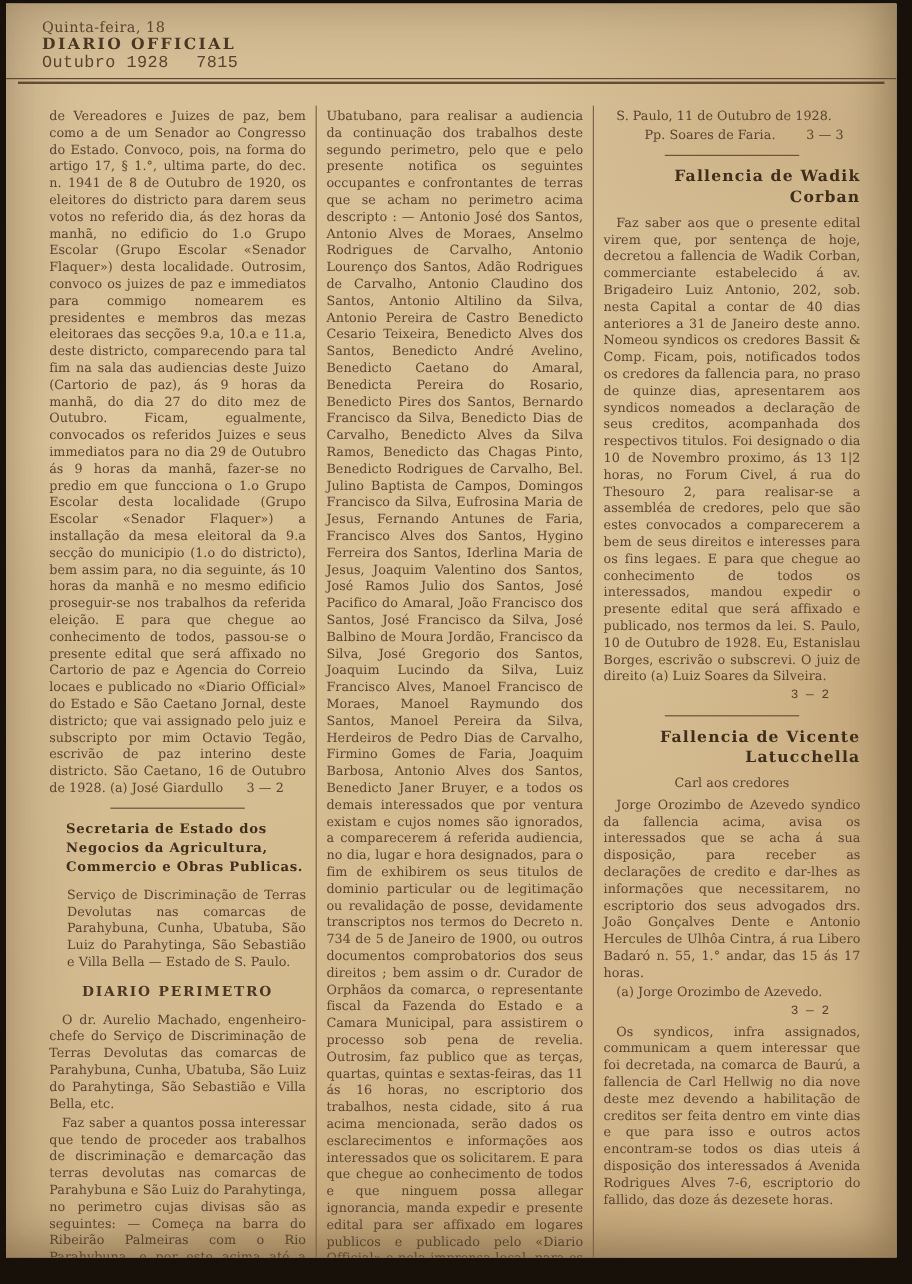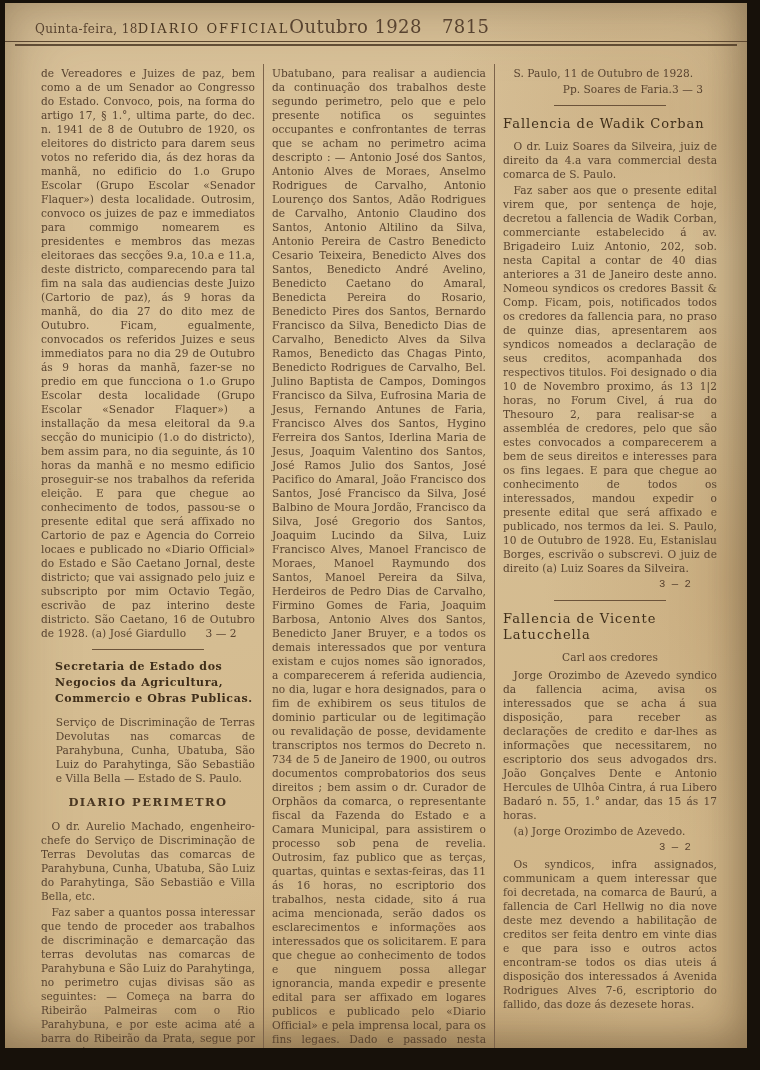--- a/index.html
+++ b/index.html
@@ -20,24 +20,25 @@
       radial-gradient(ellipse 300px 240px at 55% 40%, rgba(228,205,166,0.35), transparent 75%),
       linear-gradient(160deg,#d9c29a 0%,#d5bd92 55%,#cfb385 100%);
     box-shadow:inset 0 0 70px rgba(84,60,32,0.35), inset -8px -10px 30px rgba(60,40,18,0.25);
     overflow:hidden;
     color:#584330;
   }
   .masthead{
     display:flex;justify-content:flex-start;align-items:baseline;
     padding:13px 26px 4px 30px;
     border-bottom:1px solid #5d4831;
+    flex-direction:column;
   }
   .masthead .left{font-size:12px;letter-spacing:0.4px;}
-  .masthead .center{font-size:13px;font-weight:normal;letter-spacing:2px;color:#4a3722;}
-  .masthead .right{font-size:18px;letter-spacing:0.4px;}
+  .masthead .center{font-size:13px;font-weight:bold;letter-spacing:2px;color:#4a3722;}
+  .masthead .right{font-size:14px;letter-spacing:0.4px;font-family:Liberation Mono, monospace;}
   .right .pgnum{margin-left:14px;}
   .rule2{height:2px;background:#4e3a25;margin:2px 10px 0 10px;opacity:0.85;}
   .columns{
     display:flex;align-items:stretch;
     padding:18px 22px 0 28px;
     height:calc(100% - 60px);
   }
   .col{
     flex:1 1 0;min-width:0;
     padding:2px 8px 0 8px;
@@ -53,27 +54,27 @@
   .hang{text-indent:0;padding-left:1.4em;}
   .sec-heading{
     font-weight:bold;font-size:11px;line-height:16px;color:#3f2e1a;
     text-align:left;margin:6px 0 8px 14px;letter-spacing:0.6px;
   }
   .sub-heading{
     text-align:center;font-size:11.5px;letter-spacing:1.5px;
     margin:10px 0 10px 0;color:#4a3722;
   }
   .art-heading{
-    font-weight:normal;font-size:13px;line-height:16.5px;color:#3f2e1a;
-    text-align:left;margin:10px 0 6px 0;letter-spacing:1px;
+    font-weight:bold;font-size:13px;line-height:16.5px;color:#3f2e1a;
+    text-align:right;margin:10px 0 6px 0;letter-spacing:1px;
   }
   .aviso{text-align:center;text-indent:0;margin:6px 0 4px 0;}
   .divider{width:112px;border-top:1.3px solid #6b533a;margin:9px auto 9px auto;}
   .mark-right{text-align:right;text-indent:0;padding-right:26px;margin:1px 0 3px 0;font-family:Liberation Mono, monospace;}
-  .rowline{display:flex;justify-content:flex-end;text-indent:0;padding-left:34px;padding-right:14px;}
+  .rowline{display:flex;justify-content:space-between;text-indent:0;padding-left:34px;padding-right:14px;}
   .dateline{text-indent:1em;}
 </style>
 </head>
 <body>
 
 <div class="paper">
 
   <div class="masthead">
     <span class="left">Quinta-feira, 18</span>
     <span class="center">DIARIO OFFICIAL</span>
@@ -102,21 +103,20 @@
     </div>
 
     <div class="col">
       <p class="dateline">S. Paulo, 11 de Outubro de 1928.</p>
       <div class="rowline">
         <span>Pp. Soares de Faria.</span>
         <span>3 — 3</span>
       </div>
       <div class="divider"></div>
       <h2 class="art-heading">Fallencia de Wadik Corban</h2>
-      <p class="para">O dr. Luiz Soares da Silveira, juiz de direito da 4.a vara commercial desta comarca de S. Paulo.</p>
       <p class="para">Faz saber aos que o presente edital virem que, por sentença de hoje, decretou a fallencia de Wadik Corban, commerciante estabelecido á av. Brigadeiro Luiz Antonio, 202, sob. nesta Capital a contar de 40 dias anteriores a 31 de Janeiro deste anno. Nomeou syndicos os credores Bassit &amp; Comp. Ficam, pois, notificados todos os credores da fallencia para, no praso de quinze dias, apresentarem aos syndicos nomeados a declaração de seus creditos, acompanhada dos respectivos titulos. Foi designado o dia 10 de Novembro proximo, ás 13 1|2 horas, no Forum Civel, á rua do Thesouro 2, para realisar-se a assembléa de credores, pelo que são estes convocados a comparecerem a bem de seus direitos e interesses para os fins legaes. E para que chegue ao conhecimento de todos os interessados, mandou expedir o presente edital que será affixado e publicado, nos termos da lei. S. Paulo, 10 de Outubro de 1928. Eu, Estanislau Borges, escrivão o subscrevi. O juiz de direito (a) Luiz Soares da Silveira.</p>
       <p class="mark-right">3 — 2</p>
       <div class="divider"></div>
       <h2 class="art-heading">Fallencia de Vicente Latucchella</h2>
       <p class="aviso">Carl aos credores</p>
       <p class="para">Jorge Orozimbo de Azevedo syndico da fallencia acima, avisa os interessados que se acha á sua disposição, para receber as declarações de credito e dar-lhes as informações que necessitarem, no escriptorio dos seus advogados drs. João Gonçalves Dente e Antonio Hercules de Ulhôa Cintra, á rua Libero Badaró n. 55, 1.° andar, das 15 ás 17 horas.</p>
       <p class="dateline">(a) Jorge Orozimbo de Azevedo.</p>
       <p class="mark-right">3 — 2</p>
       <p class="para">Os syndicos, infra assignados, communicam a quem interessar que foi decretada, na comarca de Baurú, a fallencia de Carl Hellwig no dia nove deste mez devendo a habilitação de creditos ser feita dentro em vinte dias e que para isso e outros actos encontram-se todos os dias uteis á disposição dos interessados á Avenida Rodrigues Alves 7-6, escriptorio do fallido, das doze ás dezesete horas.</p>
 

